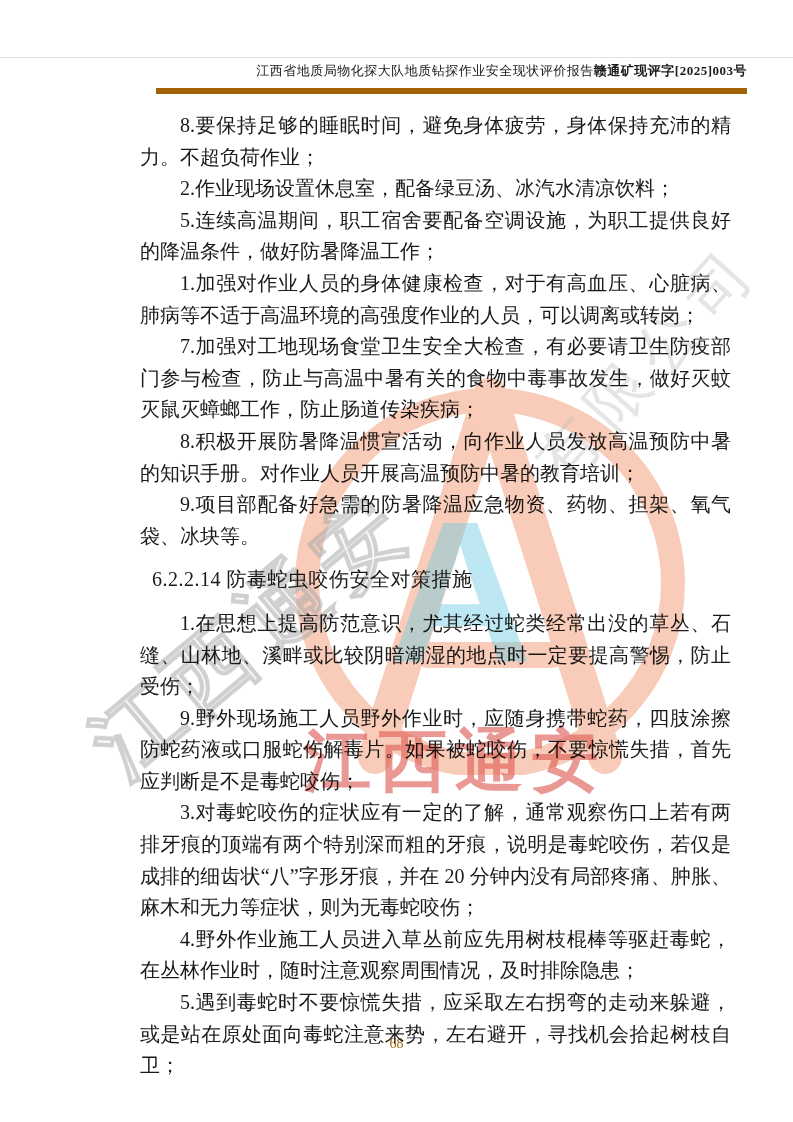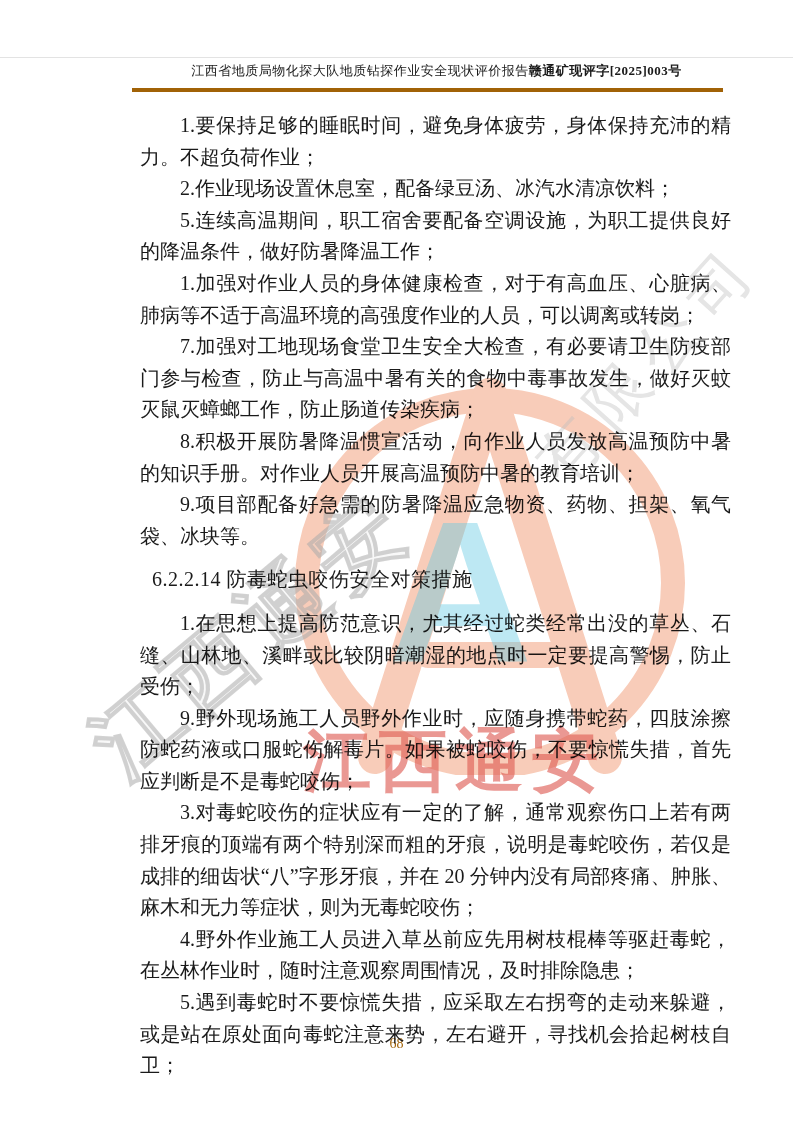--- a/index.html
+++ b/index.html
@@ -6,23 +6,23 @@
   .page {
     position:relative; width:793px; height:1122px; background:#ffffff;
     font-family:"Liberation Serif","DejaVu Serif",serif;
     color:#1a1a1a; overflow:hidden; margin:0 auto;
   }
   .top-hairline {
     position:absolute; top:57px; left:0; right:0; height:0;
     border-top:1px solid #e3e3e3;
   }
   .header {
-    position:absolute; top:62px; left:132px; width:591px; height:26px;
-    display:flex; justify-content:center; align-items:flex-start;
-    border-bottom:4px solid #a16207; font-size:13px; line-height:18px;
+    position:absolute; top:62px; left:156px; width:591px; height:26px;
+    display:flex; justify-content:flex-end; align-items:flex-start;
+    border-bottom:6px solid #a16207; font-size:13px; line-height:18px;
   }
   .header .h-left { padding-left:18px; font-weight:500; letter-spacing:0.5px; white-space:nowrap; }
   .header .h-right { font-weight:bold; letter-spacing:0.5px; white-space:nowrap; }
 
   .body-text {
     position:absolute; top:110px; left:140px; width:591px;
     font-size:20px; line-height:31.6px; text-align:justify;
     word-break:break-all; z-index:1;
   }
   .body-text p { margin:0; text-indent:2em; }
@@ -75,21 +75,21 @@
 
   <div class="top-hairline"></div>
 
   <div class="header">
     <span class="h-left">江西省地质局物化探大队地质钻探作业安全现状评价报告</span>
     <span class="h-right">赣通矿现评字[2025]003号</span>
   </div>
 
   <div class="body-text">
     <div>
-        <p>1.要保持足够的睡眠时间，避免身体疲劳，身体保持充沛的精力。不超负荷作业；</p>
+        <p>8.要保持足够的睡眠时间，避免身体疲劳，身体保持充沛的精力。不超负荷作业；</p>
         <p>2.作业现场设置休息室，配备绿豆汤、冰汽水清凉饮料；</p>
         <p>5.连续高温期间，职工宿舍要配备空调设施，为职工提供良好的降温条件，做好防暑降温工作；</p>
         <p>1.加强对作业人员的身体健康检查，对于有高血压、心脏病、肺病等不适于高温环境的高强度作业的人员，可以调离或转岗；</p>
         <p>7.加强对工地现场食堂卫生安全大检查，有必要请卫生防疫部门参与检查，防止与高温中暑有关的食物中毒事故发生，做好灭蚊灭鼠灭蟑螂工作，防止肠道传染疾病；</p>
         <p>8.积极开展防暑降温惯宣活动，向作业人员发放高温预防中暑的知识手册。对作业人员开展高温预防中暑的教育培训；</p>
         <p>9.项目部配备好急需的防暑降温应急物资、药物、担架、氧气袋、冰块等。</p>
       </div>
     <h3 class="section-heading">6.2.2.14 防毒蛇虫咬伤安全对策措施</h3>
     <div>
         <p>1.在思想上提高防范意识，尤其经过蛇类经常出没的草丛、石缝、山林地、溪畔或比较阴暗潮湿的地点时一定要提高警惕，防止受伤；</p>

